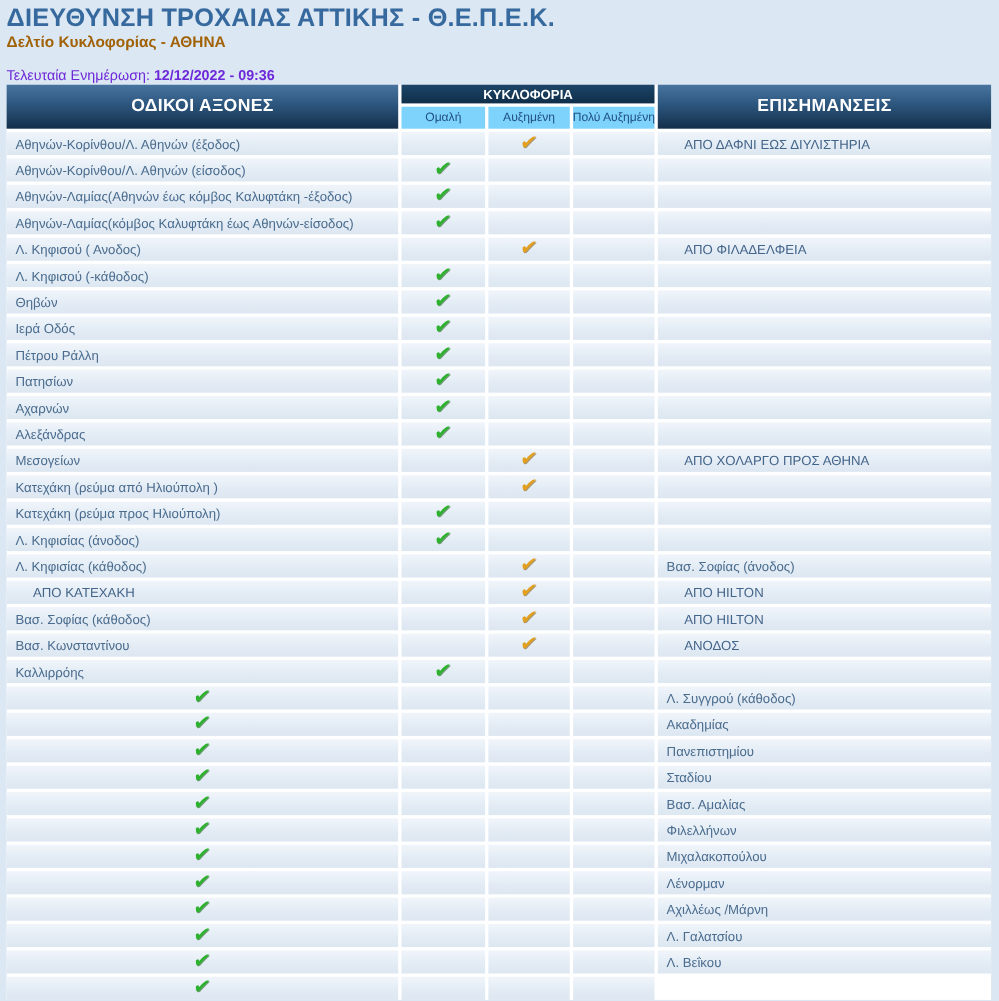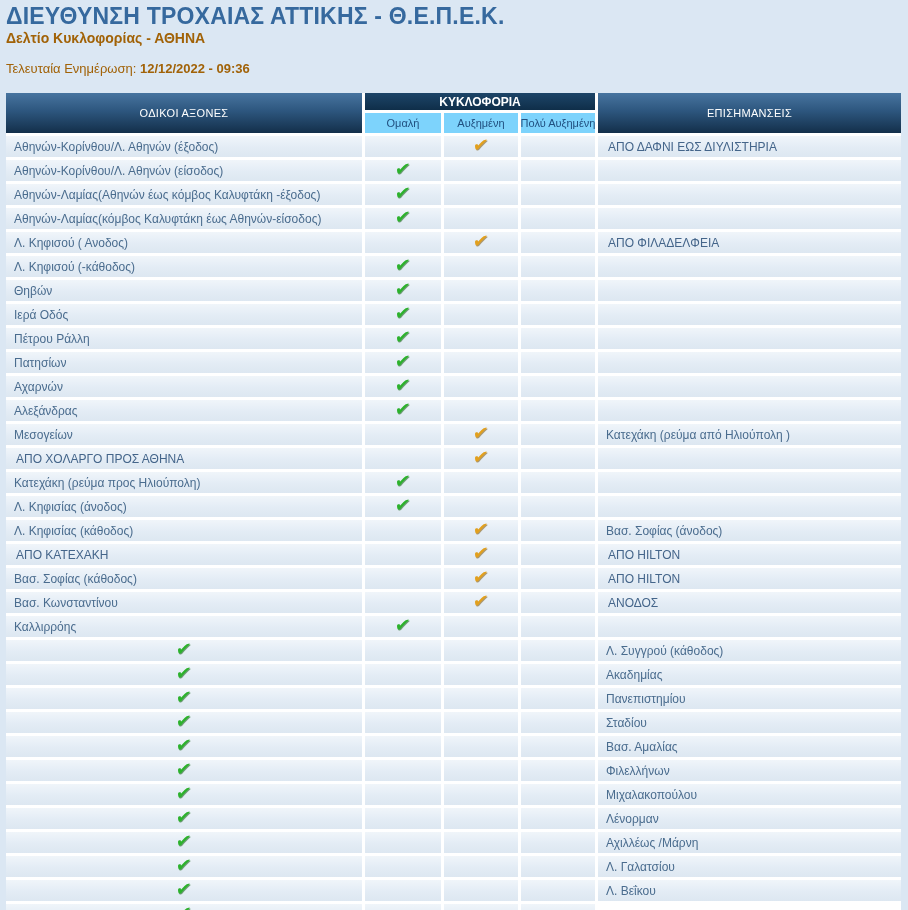--- a/index.html
+++ b/index.html
@@ -23,40 +23,40 @@
   }
   .page-subtitle {
     font-size: 14px;
     font-weight: bold;
     color: #a16207;
     line-height: 17px;
   }
   .updated-line {
     margin-top: 14px;
     font-size: 13px;
-    color: #a16207;
+    color: #6d28d9;
     line-height: 16px;
-    margin-bottom: 16px;
+    margin-bottom: 0;
   }
   .updated-line b { font-weight: bold; }
 
   .traffic-table {
     width: 895px;
     display: grid;
     grid-template-columns: 356px 76px 74px 74px 1fr;
     grid-template-rows: 17px 20px;
     grid-auto-rows: 21px;
     gap: 3px;
     background: #ffffff;
   }
   .hdr-dark {
     background: linear-gradient(180deg, #47749f 0%, #2d567e 45%, #132f4a 100%);
     color: #ffffff;
-    font-size: 11px;
-    font-weight: normal;
+    font-size: 16px;
+    font-weight: bold;
     display: flex;
     align-items: center;
     justify-content: center;
     letter-spacing: 0.3px;
   }
   .hdr-axes   { grid-column: 1; grid-row: 1 / span 2; }
   .hdr-traffic {
     grid-column: 2 / span 3; grid-row: 1;
     background: linear-gradient(180deg, #1d4568 0%, #0f2e49 100%);
     color: #ffffff;
@@ -83,21 +83,21 @@
     align-items: center;
     overflow: visible;
   }
   .name-cell { padding-left: 8px; }
   .name-cell .road-name {
     font-size: 12px;
     color: #4a6c8e;
     white-space: nowrap;
   }
   .level-cell { justify-content: center; }
-  .remark-cell { padding-left: 10px; }
+  .remark-cell { padding-left: 24px; }
   .remark-cell .remark-text {
     font-size: 12px;
     color: #44658a;
     white-space: nowrap;
   }
   .check {
     display: inline-block;
     font-size: 18px;
     font-weight: bold;
     line-height: 18px;
@@ -261,26 +261,26 @@
         <span class="remark-text"></span>
       </div>
       <div class="cell name-cell">
         <span class="road-name">Μεσογείων</span>
       </div>
       <div class="cell level-cell"></div>
       <div class="cell level-cell">
         <span class="check increased" style="color: rgb(226, 160, 30);">✔</span>
       </div>
       <div class="cell level-cell"></div>
+      <div class="cell remark-cell">
+        <span class="remark-text">ΑΠΟ ΧΟΛΑΡΓΟ ΠΡΟΣ ΑΘΗΝΑ</span>
+      </div>
       <div class="cell name-cell">
         <span class="road-name">Κατεχάκη (ρεύμα από Ηλιούπολη )</span>
       </div>
-      <div class="cell remark-cell">
-        <span class="remark-text">ΑΠΟ ΧΟΛΑΡΓΟ ΠΡΟΣ ΑΘΗΝΑ</span>
-      </div>
       <div class="cell level-cell"></div>
       <div class="cell level-cell">
         <span class="check increased" style="color: rgb(226, 160, 30);">✔</span>
       </div>
       <div class="cell level-cell"></div>
       <div class="cell remark-cell">
         <span class="remark-text"></span>
       </div>
       <div class="cell name-cell">
         <span class="road-name">Κατεχάκη (ρεύμα προς Ηλιούπολη)</span>

